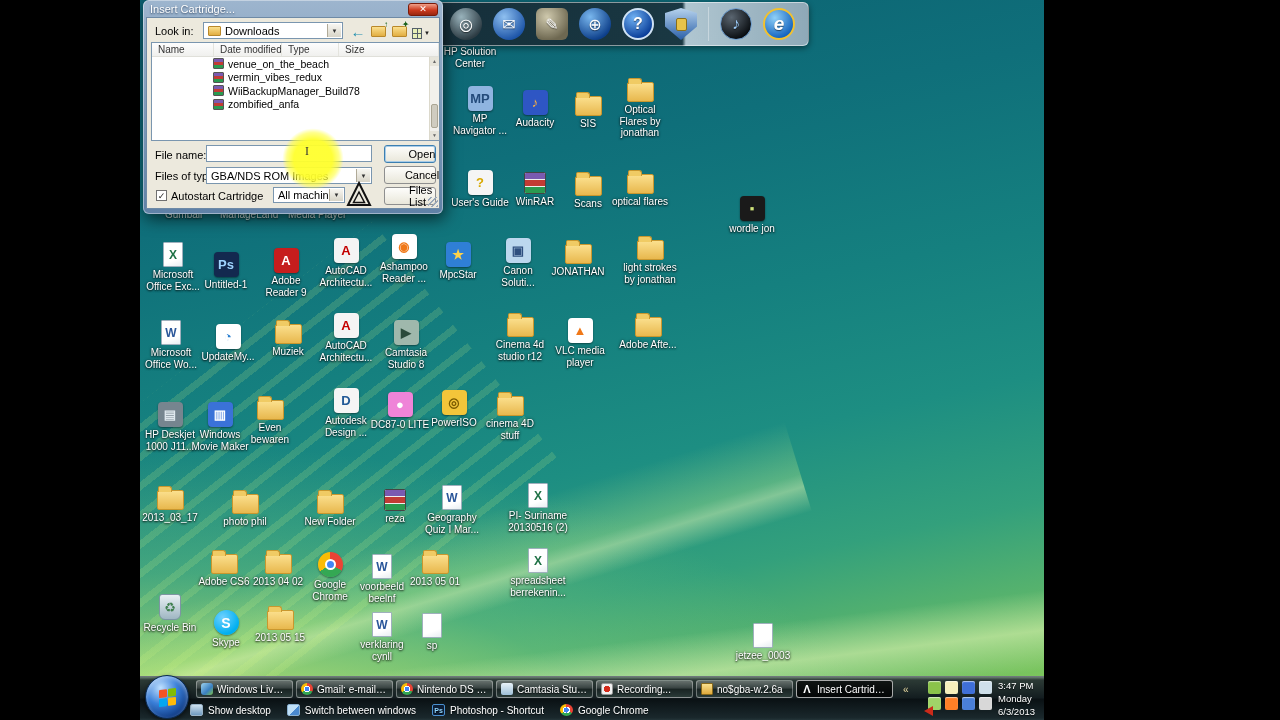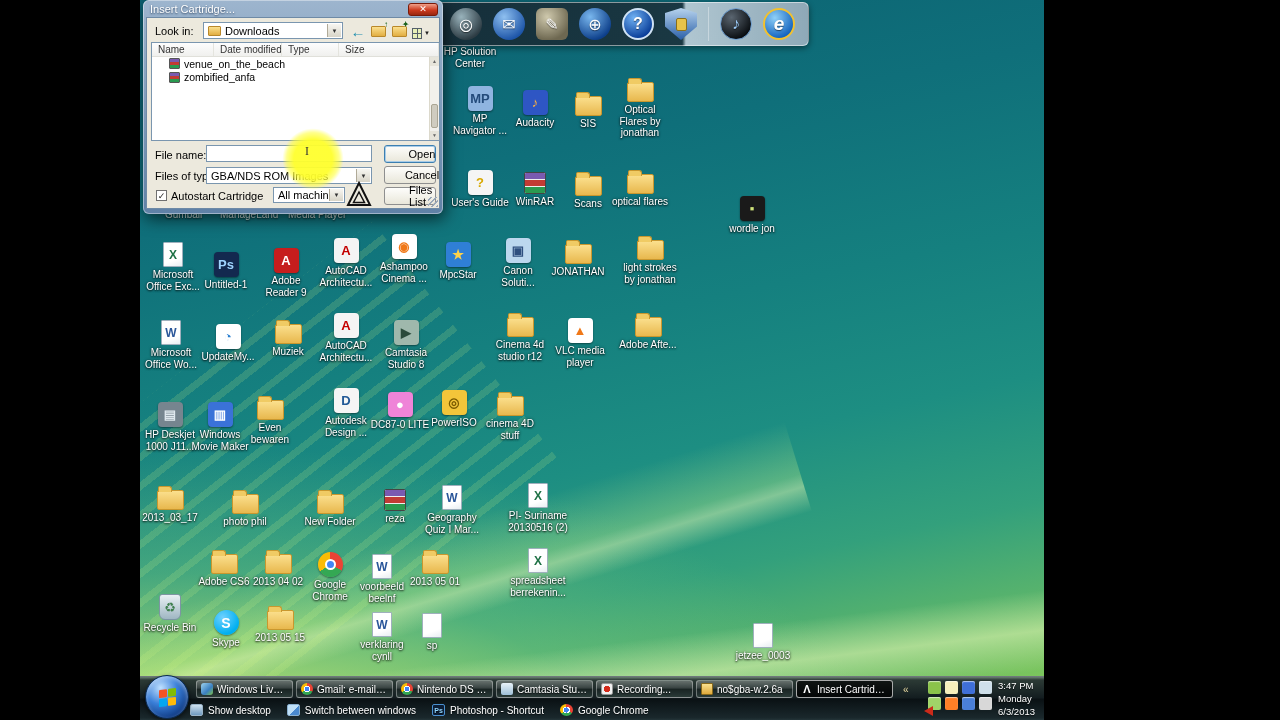--- a/index.html
+++ b/index.html
@@ -78,21 +78,21 @@
   .tb-ico.back{color:#1f8fae;font-size:15px;font-weight:bold;}
   .tb-ico .mf{width:15px;height:11px;background:linear-gradient(#fbe08e,#e2ae42);border:1px solid #b9882a;border-radius:1px;position:relative;}
   .tb-ico .ovl{position:absolute;font-size:8px;font-weight:bold;color:#1a5f1a;top:-2px;right:-1px;text-shadow:0 0 2px #fff;}
   .views-grid{width:13px;height:11px;border:1px solid #55606a;display:grid;grid-template:1fr 1fr/1fr 1fr;gap:1px;background:#55606a;}
   .views-grid i{background:#e8f0b8;}
   .views-caret{font-size:6px;color:#222;margin-left:2px;}
   .flist{position:absolute;left:4px;top:24px;width:289px;height:99px;background:#fff;border:1px solid #7a96af;overflow:hidden;}
   .flist-head{display:flex;height:14px;background:linear-gradient(#fdfdfd,#f0f0ee);border-bottom:1px solid #e0e0da;font-size:10px;color:#333;}
   .flist-head span{padding:1px 0 0 6px;border-right:1px solid #e4e4de;overflow:hidden;white-space:nowrap;}
   .col-name{width:62px;}.col-date{width:68px;}.col-type{width:57px;}.col-size{flex:1;}
-  .file-row{display:flex;align-items:center;height:13.5px;padding-left:17px;font-size:10.5px;white-space:nowrap;cursor:default;}
+  .file-row{display:flex;align-items:center;height:13.5px;padding-left:17px;font-size:10.5px;white-space:nowrap;cursor:default;margin-left:44px;}
   .winrar-mini{width:11px;height:11px;border:1px solid #555;border-radius:1px;margin-right:4px;flex:none;display:flex;flex-direction:column;overflow:hidden;background:#fff;}
   .winrar-mini i{flex:1;}
   .sb{position:absolute;right:0;top:14px;bottom:0;width:10px;background:#f2f1ec;border-left:1px solid #dcd9cc;}
   .sb .ar{height:9px;background:#e6e4da;color:#666;font-size:5px;text-align:center;line-height:9px;}
   .sb .ar.dn{position:absolute;bottom:0;left:0;right:0;}
   .sb .thumb{position:absolute;left:1px;right:1px;height:24px;bottom:12px;background:#cfccc0;border:1px solid #aaa694;border-radius:2px;}
   .txt-input{position:absolute;background:#fff;border:1px solid #7a96af;height:17px;font-size:11px;padding:1px 3px;font-family:"Liberation Sans",sans-serif;}
   .win-btn{position:absolute;width:52px;height:18px;border:1px solid #8e8f8f;border-radius:3px;font-size:11px;
     background:linear-gradient(#fdfdfb,#e9e7da);display:flex;align-items:center;justify-content:center;cursor:pointer;padding-left:24px;}
   .win-btn.default{border-color:#3c7fb1;box-shadow:0 0 0 1px #a8cce8 inset;}
@@ -236,21 +236,21 @@
       <div class="desk-icon" style="left: 176px; top: 236px;">
         <div class="icon-art tile" style="background: rgb(244, 244, 244);">
           <div class="tile-glyph" style="color: rgb(196, 0, 0);">A</div>
         </div>
         <div class="icon-label">AutoCAD Architectu...</div>
       </div>
       <div class="desk-icon" style="left: 234px; top: 232px;">
         <div class="icon-art tile" style="background: rgb(255, 255, 255);">
           <div class="tile-glyph" style="color: rgb(240, 120, 24);">◉</div>
         </div>
-        <div class="icon-label">Ashampoo Cinema ...</div>
+        <div class="icon-label">Ashampoo Reader ...</div>
       </div>
       <div class="desk-icon" style="left: 288px; top: 240px;">
         <div class="icon-art tile" style="background: rgb(47, 127, 214);">
           <div class="tile-glyph" style="color: rgb(255, 210, 74);">★</div>
         </div>
         <div class="icon-label">MpcStar</div>
       </div>
       <div class="desk-icon" style="left: 348px; top: 236px;">
         <div class="icon-art tile" style="background: rgb(188, 215, 238);">
           <div class="tile-glyph" style="color: rgb(47, 79, 127);">▣</div>
@@ -484,20 +484,36 @@
                 <i style="background:#2a9a50"></i>
               </div>
               <div>venue_on_the_beach</div>
             </div>
             <div class="file-row">
               <div class="winrar-mini">
                 <i style="background:#7a5ab0"></i>
                 <i style="background:#c23b34"></i>
                 <i style="background:#2a9a50"></i>
               </div>
+              <div>vermin_vibes_redux</div>
+            </div>
+            <div class="file-row">
+              <div class="winrar-mini">
+                <i style="background:#7a5ab0"></i>
+                <i style="background:#c23b34"></i>
+                <i style="background:#2a9a50"></i>
+              </div>
+              <div>WiiBackupManager_Build78</div>
+            </div>
+            <div class="file-row">
+              <div class="winrar-mini">
+                <i style="background:#7a5ab0"></i>
+                <i style="background:#c23b34"></i>
+                <i style="background:#2a9a50"></i>
+              </div>
               <div>zombified_anfa</div>
             </div>
           </div>
         <div class="sb">
           <div class="ar">▲</div>
           <div class="thumb"></div>
           <div class="ar dn">▼</div>
         </div>
       </div>
 

